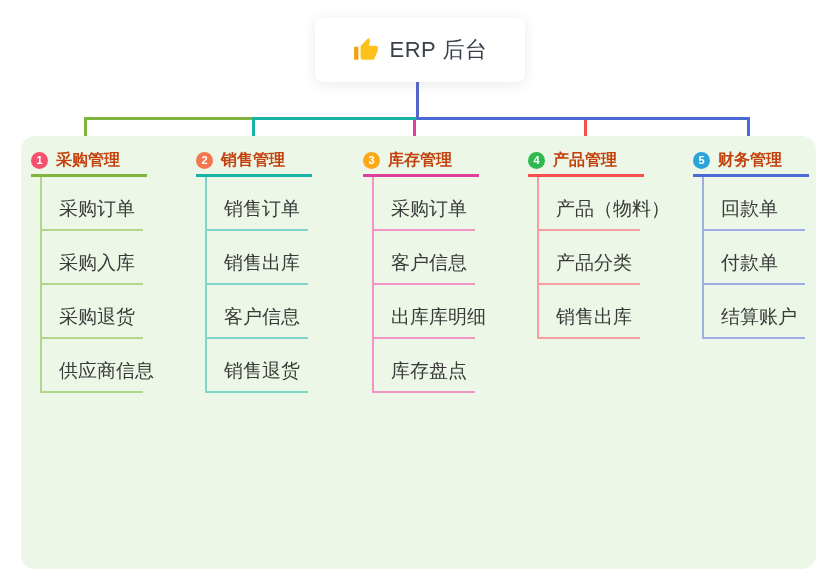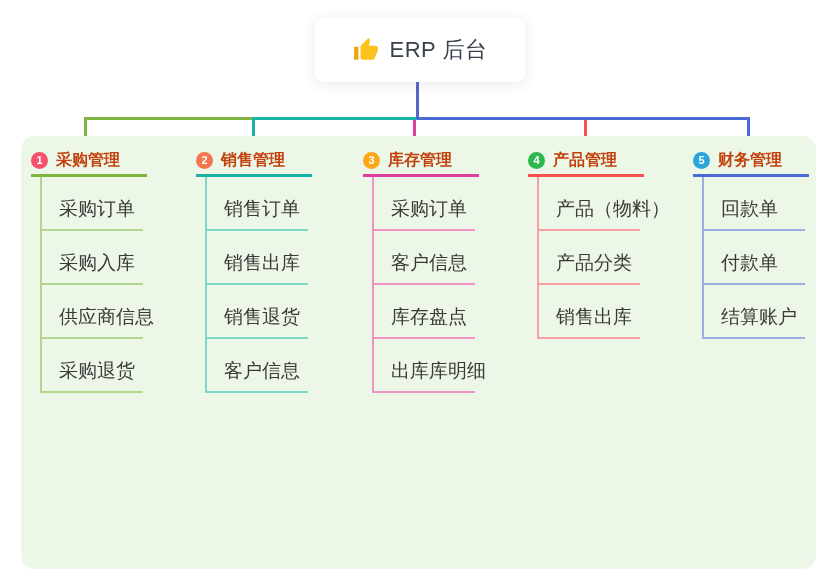--- a/index.html
+++ b/index.html
@@ -86,66 +86,66 @@
       <span class="branch-title">采购管理</span>
     </div>
     <ul class="children">
         <li>
           <span class="child-label">采购订单</span>
         </li>
         <li>
           <span class="child-label">采购入库</span>
         </li>
         <li>
-          <span class="child-label">供应商信息</span>
+          <span class="child-label">采购退货</span>
         </li>
         <li>
-          <span class="child-label">采购退货</span>
+          <span class="child-label">供应商信息</span>
         </li>
       </ul>
   </div>
 
   <div class="branch b2" style="--line: #16b3a6; --badge: #f4764f; --child-line: #7fd6cb;">
     <div class="branch-header">
       <span class="badge">2</span>
       <span class="branch-title">销售管理</span>
     </div>
     <ul class="children">
         <li>
           <span class="child-label">销售订单</span>
         </li>
         <li>
           <span class="child-label">销售出库</span>
         </li>
         <li>
-          <span class="child-label">销售退货</span>
+          <span class="child-label">客户信息</span>
         </li>
         <li>
-          <span class="child-label">客户信息</span>
+          <span class="child-label">销售退货</span>
         </li>
       </ul>
   </div>
 
   <div class="branch b3" style="--line: #dd3f9d; --badge: #fba918; --child-line: #f094c6;">
     <div class="branch-header">
       <span class="badge">3</span>
       <span class="branch-title">库存管理</span>
     </div>
     <ul class="children">
         <li>
           <span class="child-label">采购订单</span>
         </li>
         <li>
           <span class="child-label">客户信息</span>
         </li>
         <li>
-          <span class="child-label">库存盘点</span>
+          <span class="child-label">出库库明细</span>
         </li>
         <li>
-          <span class="child-label">出库库明细</span>
+          <span class="child-label">库存盘点</span>
         </li>
       </ul>
   </div>
 
   <div class="branch b4" style="--line: #f8504f; --badge: #2eb84f; --child-line: #f99f9f;">
     <div class="branch-header">
       <span class="badge">4</span>
       <span class="branch-title">产品管理</span>
     </div>
     <ul class="children">

